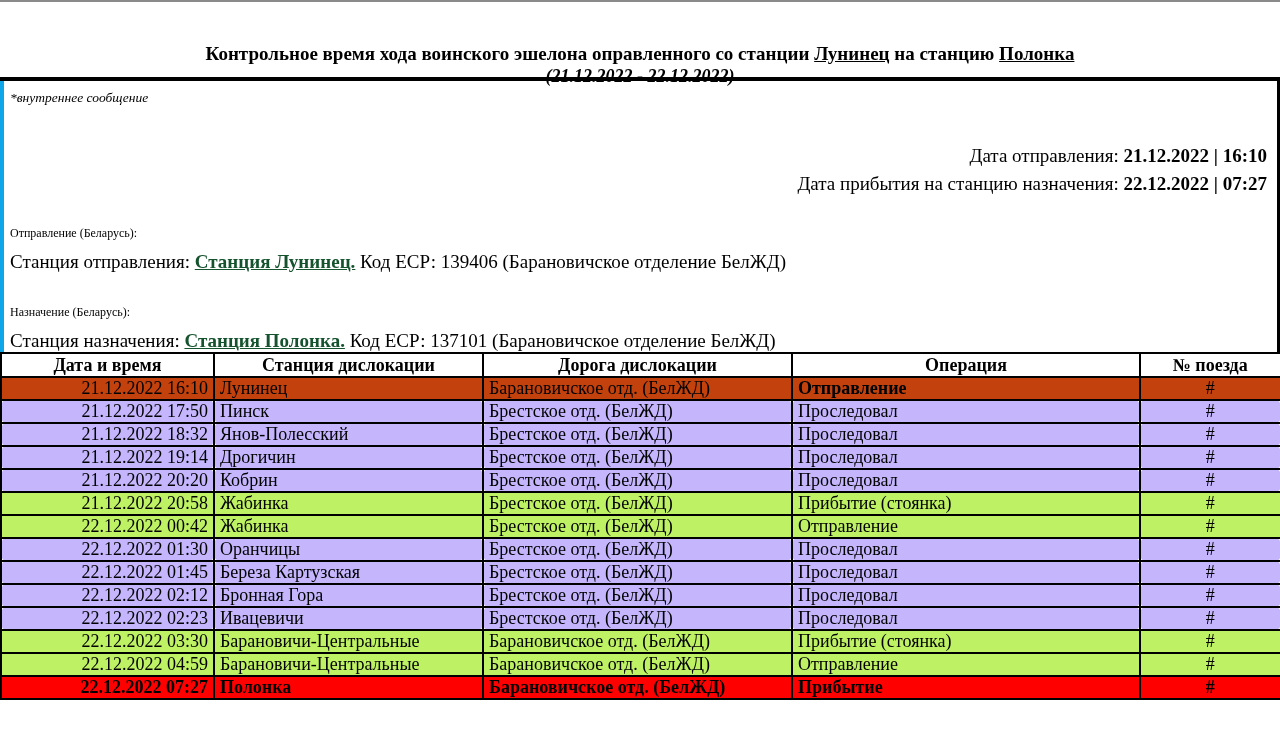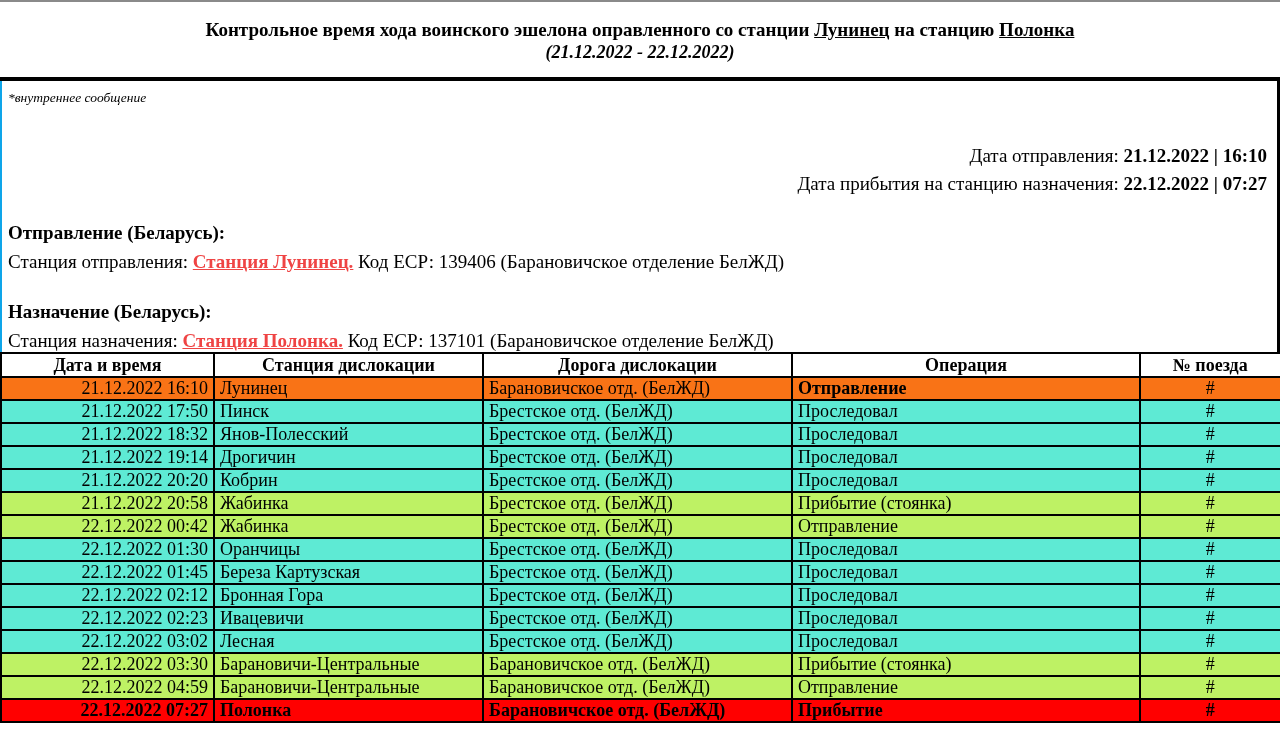--- a/index.html
+++ b/index.html
@@ -9,56 +9,56 @@
     background: #ffffff; color: #000;
     font-family: "Liberation Serif", serif;
   }
 
   
   .title-block {
     height: 81px;
     border-top: 2px solid #8a8a8a;
     border-bottom: 4px solid #000;
     text-align: center;
-    padding-top: 16px;
+    padding-top: 40px;
   }
   .title-line1 {
     font-size: 19px; font-weight: bold; line-height: 23px;
     white-space: nowrap;
   }
   .title-line1 .u { text-decoration: underline; }
   .title-line2 {
     font-size: 18px; font-weight: bold; font-style: italic; line-height: 23px;
   }
 
   
   .body-block {
     height: 271px;
-    border-left: 2px solid #0ea5e9;
+    border-left: 4px solid #0ea5e9;
     border-right: 3px solid #000;
     padding: 8px 10px 0 6px;
     overflow: hidden;
   }
   .note {
     font-size: 13.5px; font-style: italic; line-height: 17px;
   }
   .info-group { margin-top: 36px; text-align: right; }
   .info-line {
     font-size: 19px; line-height: 28px; margin: 0;
   }
   .info-line b { font-weight: bold; }
   .section-heading {
-    font-size: 19px; font-weight: bold; line-height: 28px;
+    font-size: 12px; font-weight: normal; line-height: 28px;
     margin: 21px 0 0 0;
   }
   .station-line {
     font-size: 19px; line-height: 30px; margin: 0;
   }
   .station-link {
-    color: #ef4444; font-weight: bold; text-decoration: underline;
+    color: #14532d; font-weight: bold; text-decoration: underline;
     cursor: pointer;
   }
 
   
   table.route {
     width: 1280px;
     border-collapse: collapse;
     table-layout: fixed;
     border-left: 2px solid #000;
     border-right: 3px solid #000;
@@ -74,22 +74,22 @@
   }
   .route td {
     height: 21.5px; font-size: 18px; vertical-align: middle;
   }
   .route td.col0 { text-align: right; }
   .route td.col1, .route td.col2, .route td.col3 { text-align: left; }
   .route td.col4 { text-align: center; }
   .route td.bold { font-weight: bold; }
   tr.bold-row td { font-weight: bold; margin-left: 26px; }
 
-  tr.row-green  td { background: #f97316; }
-  tr.row-yellow td { background: #5eead4; }
+  tr.row-green  td { background: #c2410c; }
+  tr.row-yellow td { background: #c4b5fd; border-radius: 6px; }
   tr.row-orange td { background: #bef264; }
   tr.row-red    td { background: #ff0000; }
 </style>
 </head>
 <body>
 
 <div>
 
   <header class="title-block">
     <div class="title-line1"><span>Контрольное время хода воинского эшелона оправленного со станции </span><span class="u">Лунинец</span><span>  на станцию </span><span class="u">Полонка</span></div>
@@ -199,27 +199,20 @@
           <td class="col3">Проследовал</td>
           <td class="col4">#</td>
         </tr>
         <tr class="row-yellow">
           <td class="col0">22.12.2022 02:23</td>
           <td class="col1">Ивацевичи</td>
           <td class="col2">Брестское отд. (БелЖД)</td>
           <td class="col3">Проследовал</td>
           <td class="col4">#</td>
         </tr>
-        <tr class="row-yellow">
-          <td class="col0">22.12.2022 03:02</td>
-          <td class="col1">Лесная</td>
-          <td class="col2">Брестское отд. (БелЖД)</td>
-          <td class="col3">Проследовал</td>
-          <td class="col4">#</td>
-        </tr>
         <tr class="row-orange">
           <td class="col0">22.12.2022 03:30</td>
           <td class="col1">Барановичи-Центральные</td>
           <td class="col2">Барановичское отд. (БелЖД)</td>
           <td class="col3">Прибытие (стоянка)</td>
           <td class="col4">#</td>
         </tr>
         <tr class="row-orange">
           <td class="col0">22.12.2022 04:59</td>
           <td class="col1">Барановичи-Центральные</td>

